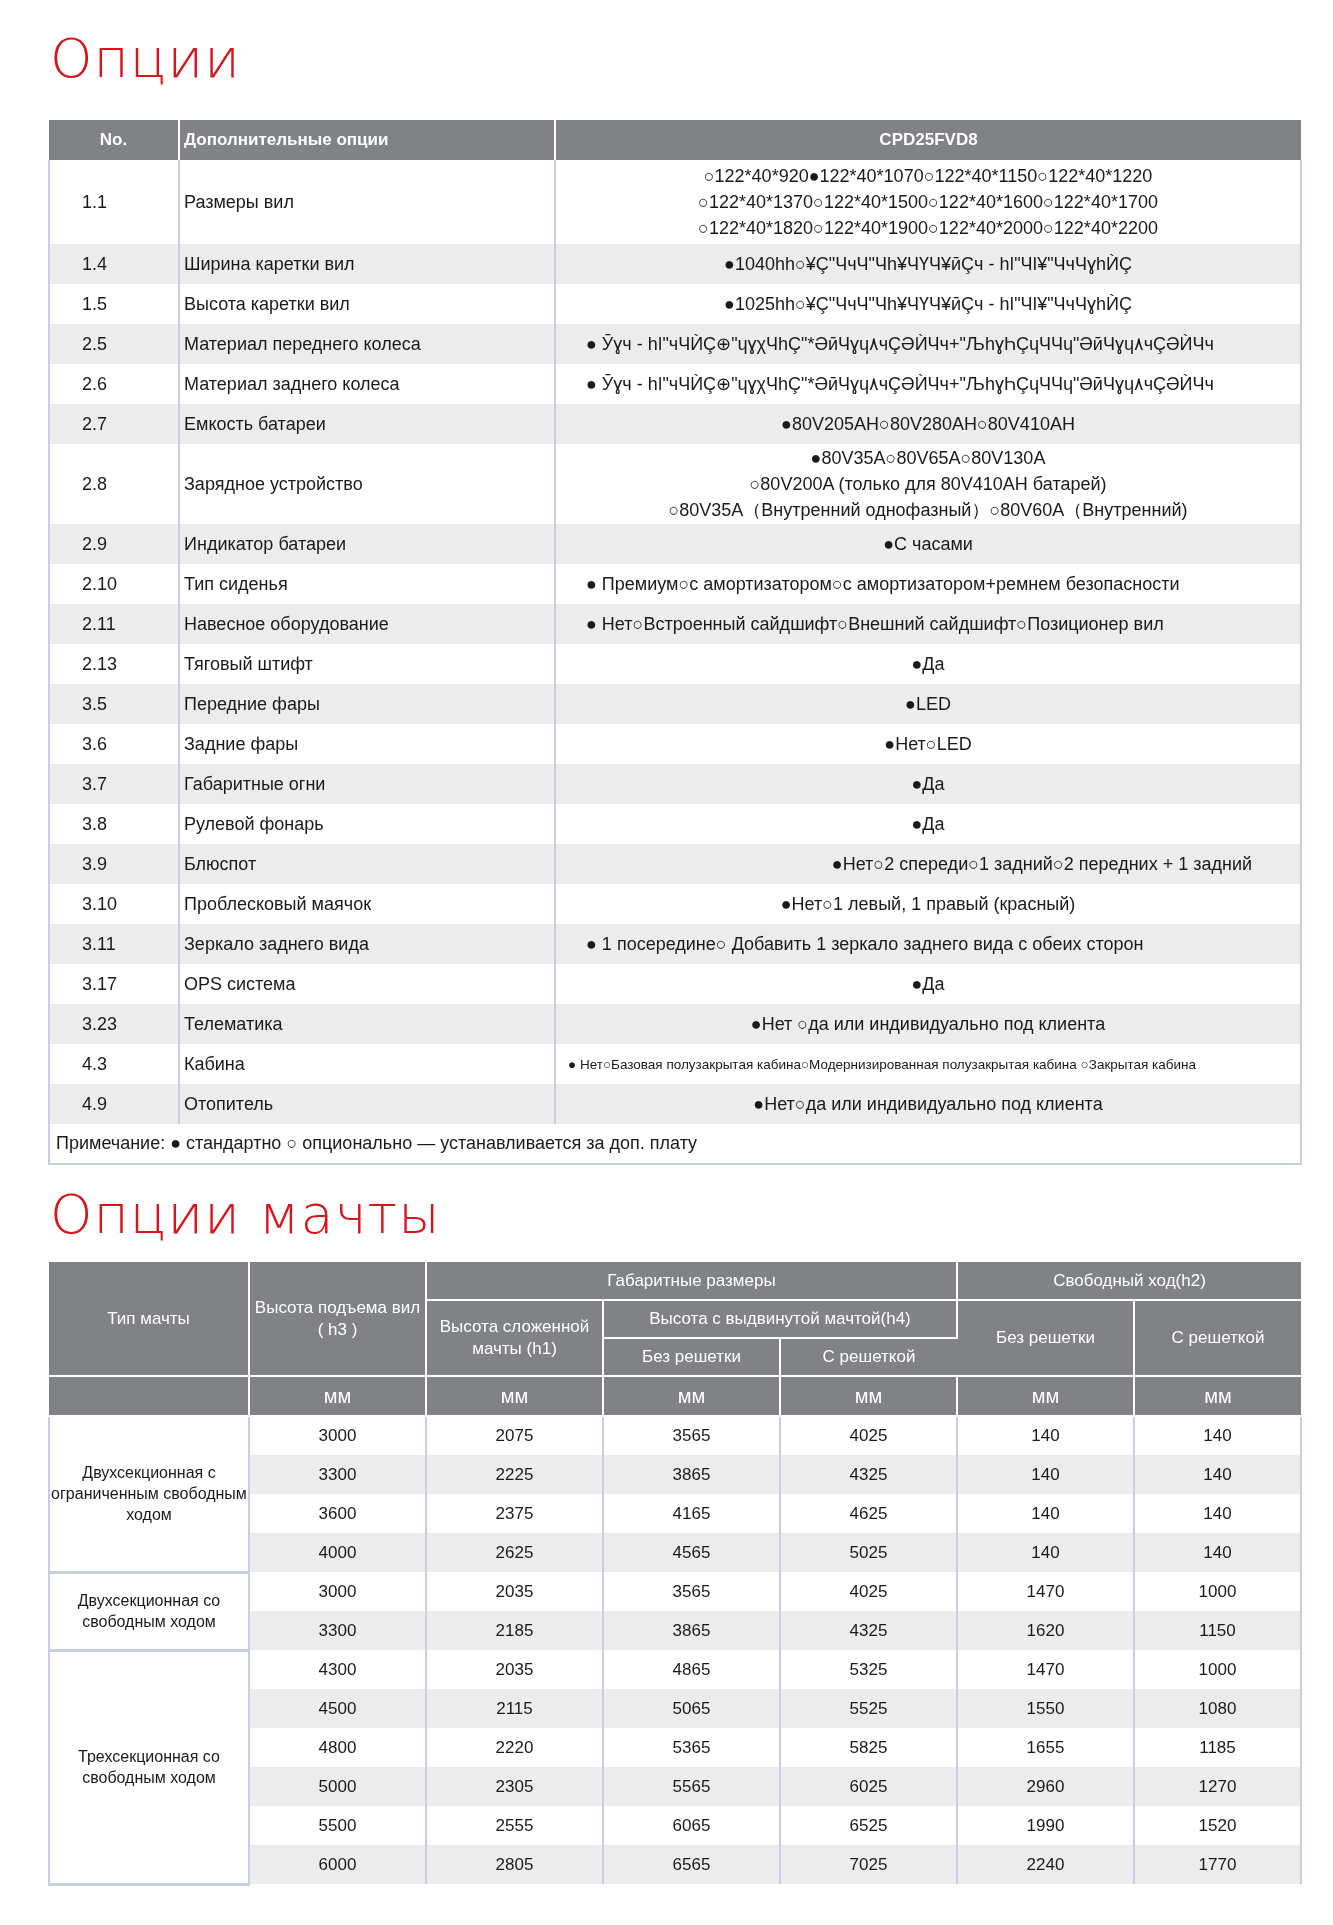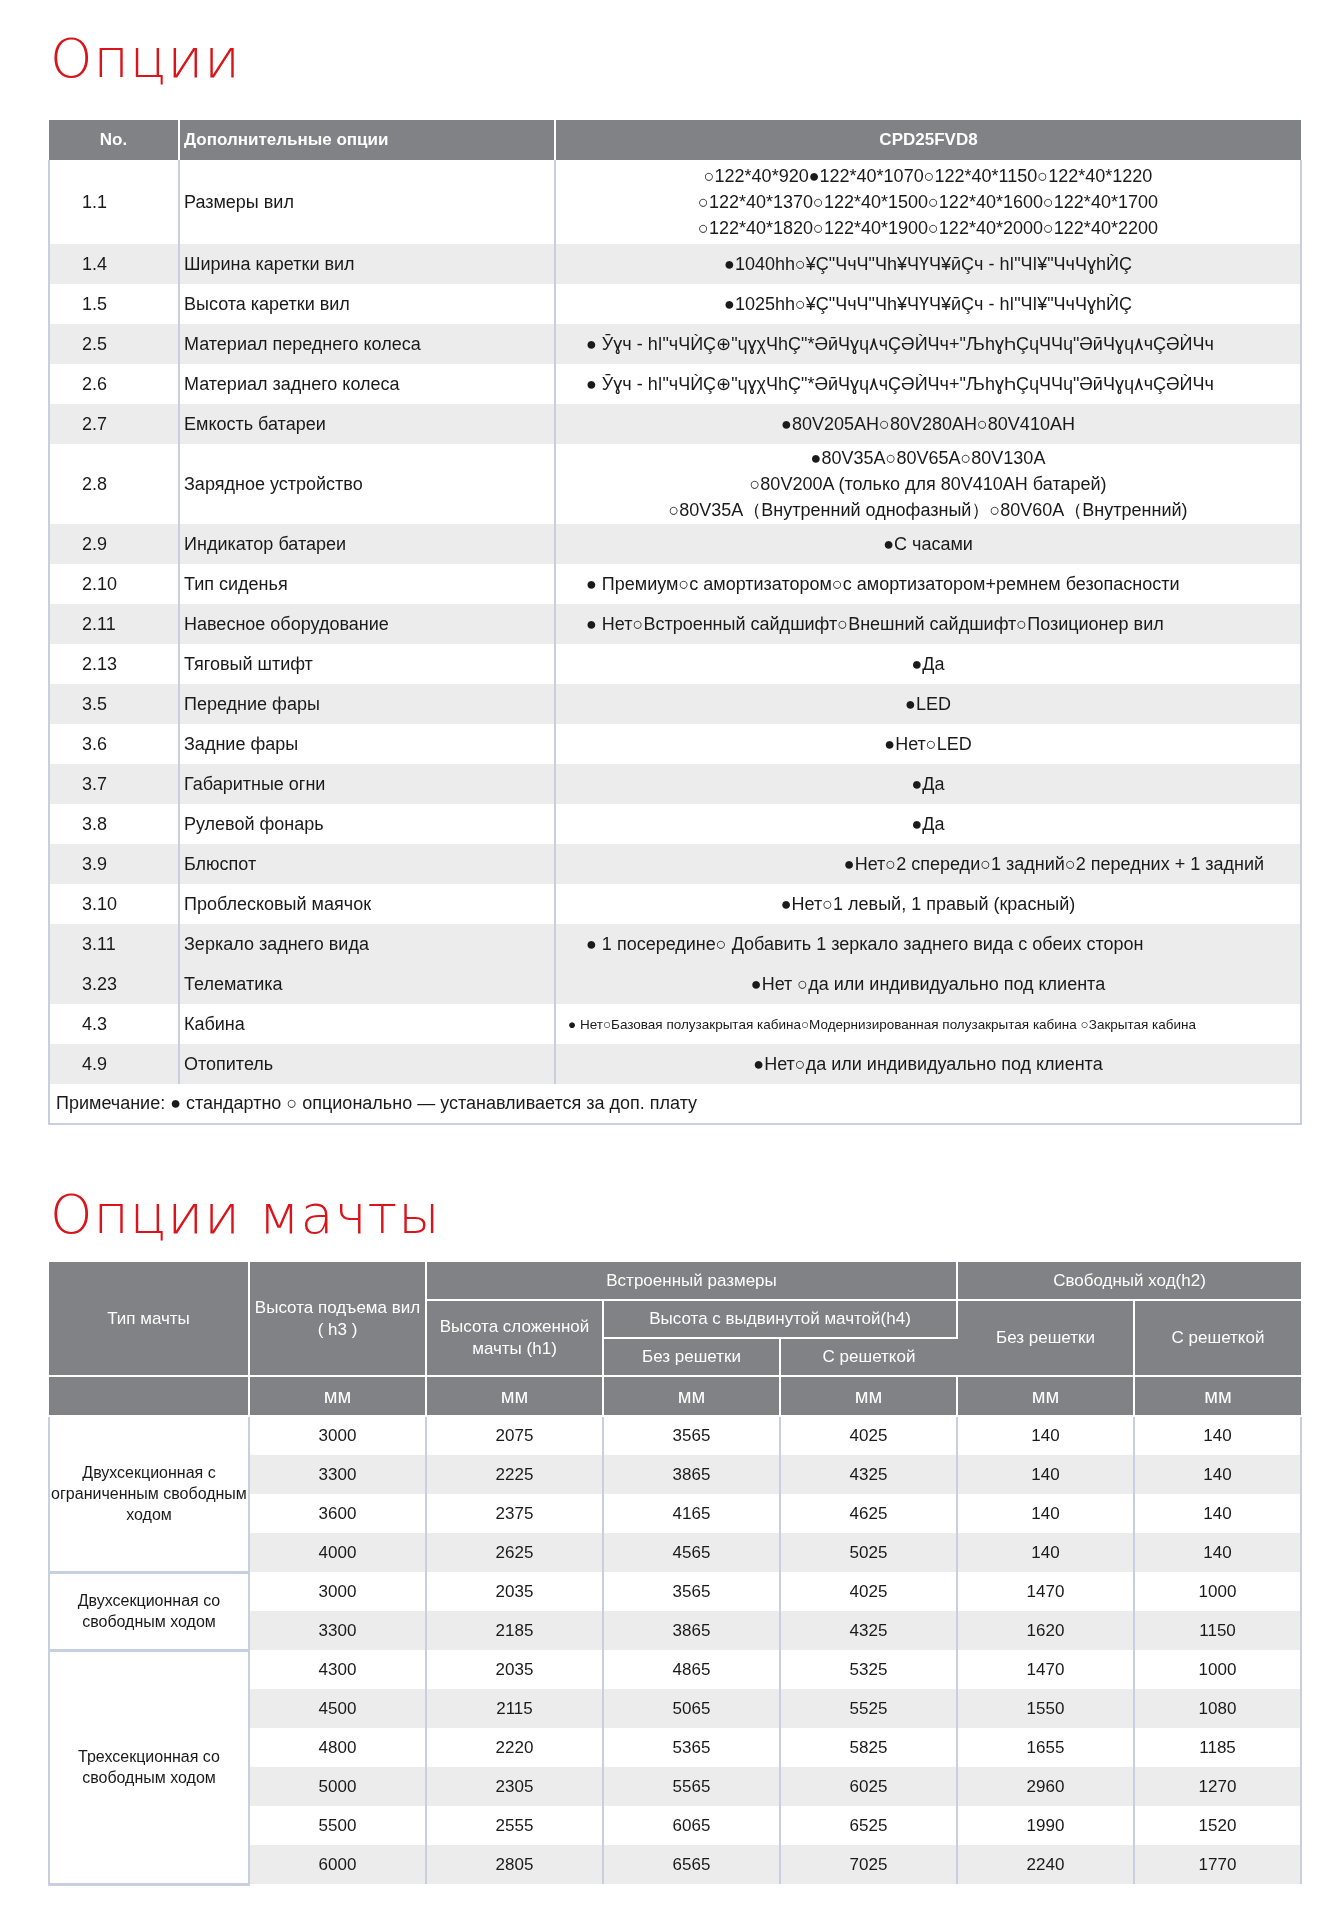--- a/index.html
+++ b/index.html
@@ -22,21 +22,21 @@
     border-right: 2px solid #fff; text-align: left; padding-left: 4px;
   }
   #options-table th.c { text-align: center; padding-left: 0; }
   #options-table th:last-child { border-right: none; }
   #options-table td {
     font-size: 18px; height: 40px; border-left: 2px solid #c7cfe0; vertical-align: middle; padding: 0 4px;
   }
   #options-table td.no { text-align: left; border-left: 2px solid #c7cfe0; padding-left: 32px; }
   #options-table td.val { text-align: center; border-right: 2px solid #c7cfe0; }
   #options-table td.val.left { text-align: left; padding-left: 30px; }
-  #options-table td.val.right { text-align: right; padding-right: 36px; }
+  #options-table td.val.right { text-align: right; padding-right: 48px; }
   #options-table tr.alt td { background: #ececec; }
   #options-table tr.tall td { height: 84px; line-height: 26px; }
   #options-table tr.tall2 td { height: 80px; line-height: 26px; }
   #options-table td.small { font-size: 13.5px; text-align: left; padding-left: 12px; }
   #options-table tr.note td {
     text-align: left; border-left: 2px solid #c7cfe0; border-right: 2px solid #c7cfe0;
     border-bottom: 2px solid #c7cfe0; background: #fff; padding-left: 6px;
   }
 
   
@@ -164,20 +164,25 @@
       <tr>
         <td class="no">3.10</td>
         <td>Проблесковый маячок</td>
         <td class="val">●Нет○1 левый, 1 правый (красный)</td>
       </tr>
       <tr class="alt">
         <td class="no">3.11</td>
         <td>Зеркало заднего вида</td>
         <td class="val left">●  1 посередине○ Добавить 1 зеркало заднего вида с обеих сторон</td>
       </tr>
+      <tr>
+        <td class="no">3.17</td>
+        <td>OPS система</td>
+        <td class="val">●Да</td>
+      </tr>
       <tr class="alt">
         <td class="no">3.23</td>
         <td>Телематика</td>
         <td class="val">●Нет ○да или индивидуально под клиента</td>
       </tr>
       <tr>
         <td class="no">4.3</td>
         <td>Кабина</td>
         <td class="val small">● Нет○Базовая полузакрытая кабина○Модернизированная полузакрытая кабина ○Закрытая кабина</td>
       </tr>
@@ -201,21 +206,21 @@
       <col style="width:177px">
       <col style="width:177px">
       <col style="width:177px">
       <col style="width:177px">
       <col>
     </colgroup>
   <thead>
     <tr>
       <th rowspan="3">Тип мачты</th>
       <th rowspan="3" style="padding:0 0">Высота подъема вил ( h3 )</th>
-      <th colspan="3" style="height:38px">Встроенный размеры</th>
+      <th colspan="3" style="height:38px">Габаритные размеры</th>
       <th colspan="2">Свободный ход(h2)</th>
     </tr>
     <tr>
       <th rowspan="2">Высота сложенной мачты (h1)</th>
       <th colspan="2" style="height:38px">Высота с выдвинутой мачтой(h4)</th>
       <th rowspan="2">Без решетки</th>
       <th rowspan="2">С решеткой</th>
     </tr>
     <tr>
       <th style="height:38px">Без решетки</th>

